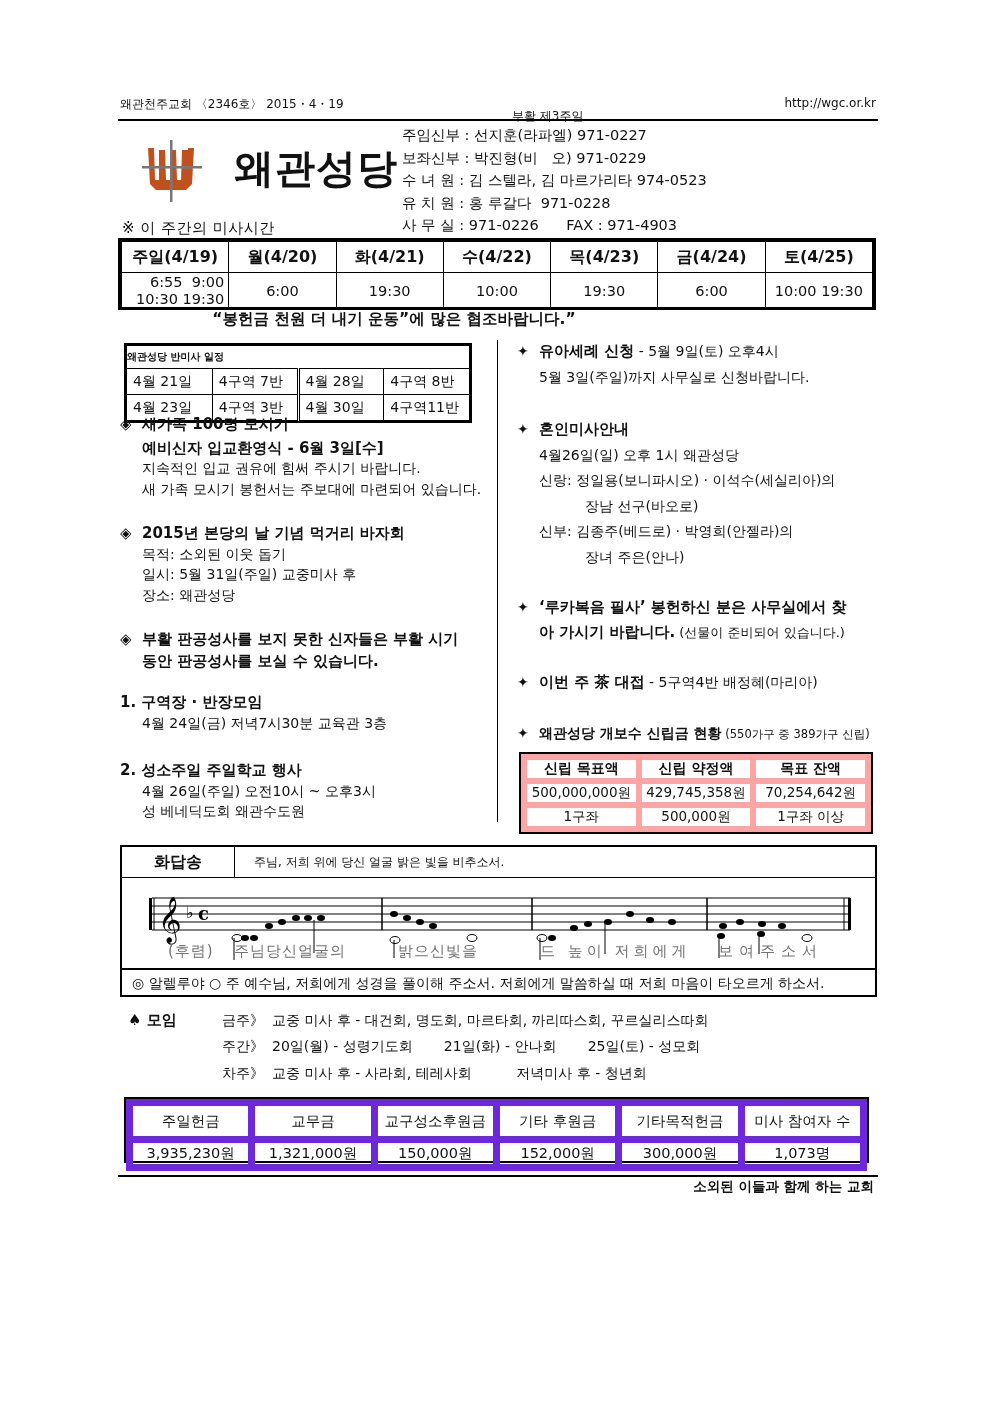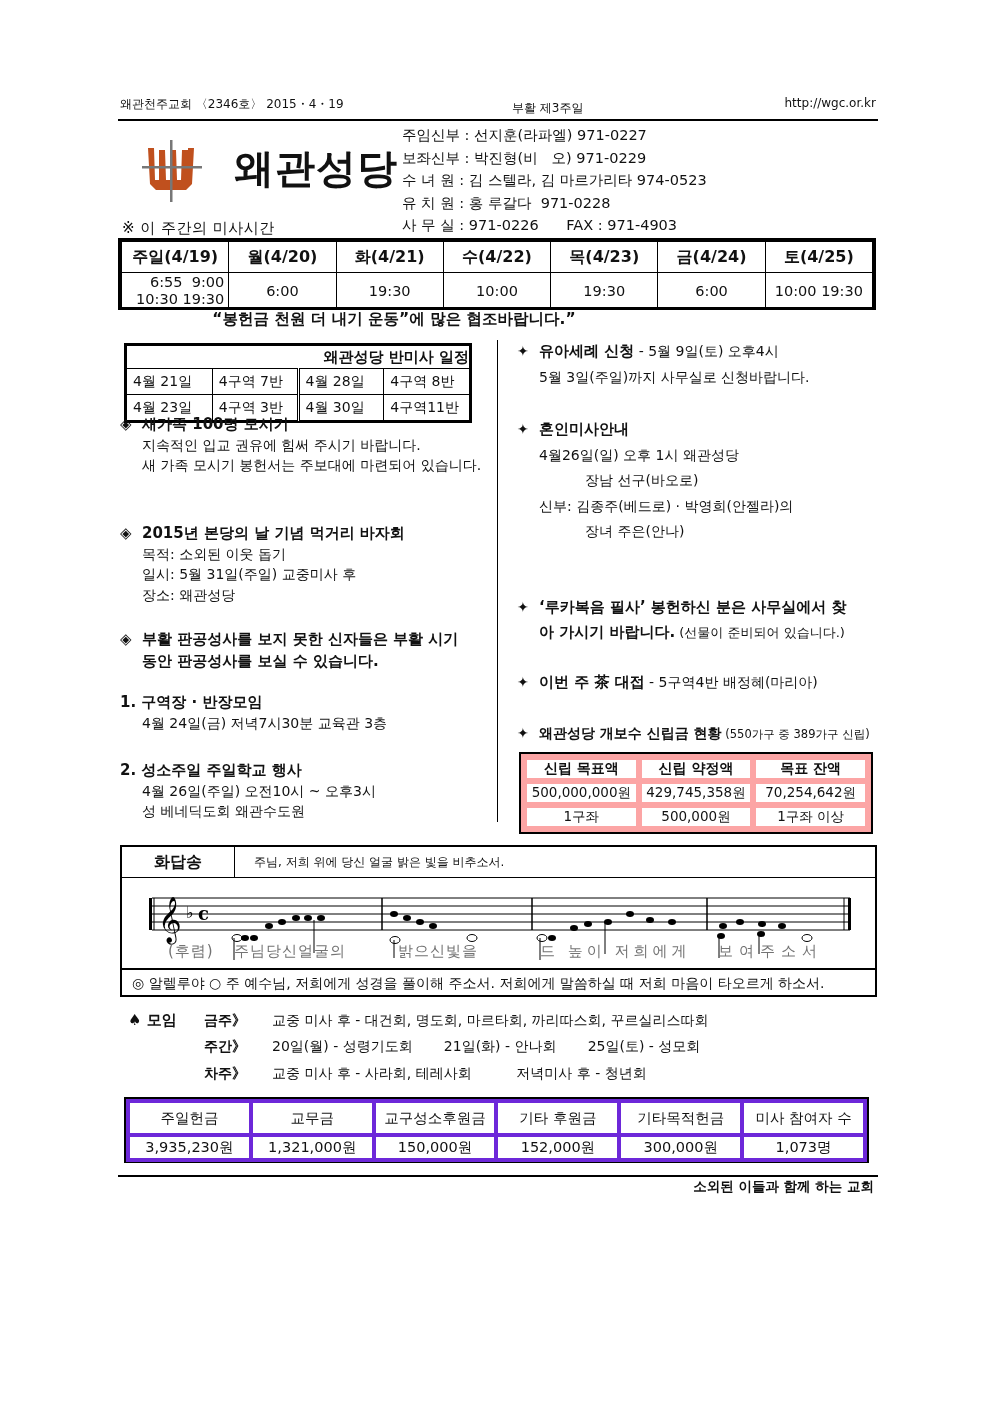--- a/index.html
+++ b/index.html
@@ -4,21 +4,21 @@
 <style>
   html, body { margin: 0; padding: 0; background: #ffffff; }
   body { width: 992px; height: 1403px; position: relative; overflow: hidden;
          font-family: "DejaVu Sans", "Liberation Sans", sans-serif; color: #111; }
   .abs { position: absolute; }
   .bold { font-weight: bold; }
 
   
   #topline { left: 120px; top: 96px; width: 756px; height: 22px; font-size: 12px; }
   #topline .l { position: absolute; left: 0; top: 0; }
-  #topline .c { position: absolute; left: 392px; top: 4px; }
+  #topline .c { position: absolute; left: 392px; top: 12px; }
   #topline .r { position: absolute; right: 0; top: 0; }
   #rule1 { left: 118px; top: 119px; width: 760px; height: 2px; background: #000; }
 
   #logo { left: 142px; top: 140px; width: 60px; height: 62px; }
   #brand { left: 234px; top: 141px; font-size: 40px; font-weight: bold; letter-spacing: 1px; }
   #staff { left: 402px; top: 124px; font-size: 14.5px; line-height: 22.5px; }
   #staff .row { white-space: pre; }
 
   
   #mass-caption { left: 122px; top: 219px; font-size: 15px; letter-spacing: 0.5px; }
@@ -27,21 +27,21 @@
   #mass-table table { width: 100%; height: 100%; border-collapse: collapse; table-layout: fixed; }
   #mass-table td { border: 1px solid #000; text-align: center; }
   #mass-table tr.h td { font-weight: bold; font-size: 16px; height: 28px; border-bottom: 1.5px solid #000; }
   #mass-table tr.v td { font-size: 14.5px; line-height: 17px; }
   #slogan { left: 0; width: 788px; top: 309px; text-align: center; font-size: 15.5px; font-weight: bold; }
 
   
   #banmisa { left: 124px; top: 343px; width: 348px; border: 2px solid #000; box-sizing: border-box; }
   #banmisa table { width: 100%; border-collapse: collapse; table-layout: fixed; }
   #banmisa td { border: 1px solid #000; font-size: 14px; height: 23px; padding-left: 6px; }
-  #banmisa tr.h td { text-align: right; font-weight: bold; font-size: 15px; padding: 0; height: 22px; }
+  #banmisa tr.h td { text-align: left; font-weight: bold; font-size: 10px; padding: 0; height: 22px; }
   #banmisa td.dbl { border-left: 3px double #000; }
 
   .blk { position: absolute; font-size: 14px; line-height: 20.5px; }
   .blk .head { font-weight: bold; font-size: 15px; }
   .blk .ind { padding-left: 22px; }
   .blk .ind2 { padding-left: 46px; }
   .bullet { display: inline-block; width: 22px; }
 
   #divider { left: 497px; top: 340px; width: 1px; height: 482px; background: #000; }
 
@@ -57,27 +57,27 @@
   #psalm .lbl { position: absolute; left: 0; top: 0; width: 112px; height: 30px; border-right: 1px solid #000;
                 text-align: center; line-height: 30px; font-weight: bold; font-size: 16px; }
   #psalm .txt { position: absolute; left: 132px; top: 0; line-height: 30px; font-size: 12px; }
   #psalm .music { position: absolute; left: 0; top: 31px; width: 100%; height: 90px; }
   #psalm .row3 { position: absolute; left: 0; top: 121px; width: 100%; height: 27px; border-top: 2px solid #000;
                  line-height: 27px; font-size: 14px; padding-left: 10px; box-sizing: border-box; white-space: nowrap; }
   .lyr { position: absolute; top: 64px; font-size: 15px; color: #737373; letter-spacing: 1px; }
 
   
   #meet { left: 128px; top: 1007px; font-size: 14px; line-height: 26.5px; }
-  #meet .k { position: absolute; left: 76px; font-weight: bold; }
+  #meet .k { position: absolute; left: 94px; font-weight: normal; }
   #meet .v { position: absolute; left: 144px; white-space: pre; }
 
   
   #offer { left: 124px; top: 1097px; width: 745px; height: 66px; border: 2px solid #000; box-sizing: border-box; }
   #offer table { width: 100%; height: 100%; border-collapse: collapse; table-layout: fixed; }
-  #offer td { border: 4px solid #6d28d9; text-align: center; font-size: 14.5px; }
+  #offer td { border: 7px solid #6d28d9; text-align: center; font-size: 14.5px; }
   #offer tr.h td { height: 28px; border-bottom: 3px double #000; }
   #rule2 { left: 118px; top: 1175px; width: 760px; height: 2px; background: #000; }
   #footer { right: 118px; top: 1178px; font-size: 13.5px; font-weight: bold; }
 </style>
 </head>
 <body>
 
 <div id="topline" class="abs">
   <span class="l">왜관천주교회 〈2346호〉 2015・4・19</span>
   <span class="c">부활 제3주일</span>
@@ -146,20 +146,21 @@
           <td>4구역 3반</td>
       <td class="dbl">4월 30일</td>
           <td>4구역11반</td>
     </tr>
   </tbody>
     </table>
 </div>
 
 <div class="blk" style="left:120px;top:414px;">
   <div class="head"><span class="bullet">◈</span><span>새가족 100명 모시기</span></div>
+  <div class="head ind" style="margin-top:3px">예비신자 입교환영식 - 6월 3일[수]</div>
   <div class="ind">지속적인 입교 권유에 힘써 주시기 바랍니다.</div>
   <div class="ind">새 가족 모시기 봉헌서는 주보대에 마련되어 있습니다.</div>
 </div>
 
 <div class="blk" style="left:120px;top:523px;">
   <div class="head"><span class="bullet">◈</span><span>2015년 본당의 날 기념 먹거리 바자회</span></div>
   <div class="ind">목적: 소외된 이웃 돕기</div>
   <div class="ind">일시: 5월 31일(주일) 교중미사 후</div>
   <div class="ind">장소: 왜관성당</div>
 </div>
@@ -183,20 +184,21 @@
 <div id="divider" class="abs"></div>
 
 <div class="blk" style="left:517px;top:338px;line-height:26px;">
   <div><span class="bullet">✦</span><span class="head">유아세례 신청</span><span> - 5월 9일(토) 오후4시</span></div>
   <div class="ind">5월 3일(주일)까지 사무실로 신청바랍니다.</div>
 </div>
 
 <div class="blk" style="left:517px;top:417px;line-height:25.5px;">
   <div><span class="bullet">✦</span><span class="head">혼인미사안내</span></div>
   <div class="ind">4월26일(일) 오후 1시 왜관성당</div>
+  <div class="ind">신랑: 정일용(보니파시오) · 이석수(세실리아)의</div>
   <div class="ind2" style="padding-left:68px">장남 선구(바오로)</div>
   <div class="ind">신부: 김종주(베드로) · 박영희(안젤라)의</div>
   <div class="ind2" style="padding-left:68px">장녀 주은(안나)</div>
 </div>
 
 <div class="blk" style="left:517px;top:595px;line-height:25px;">
   <div><span class="bullet">✦</span><span class="head">‘루카복음 필사’ 봉헌하신 분은 사무실에서 찾</span></div>
   <div class="ind"><span class="head">아 가시기 바랍니다.</span><span style="font-size:13px"> (선물이 준비되어 있습니다.)</span></div>
 </div>
 

